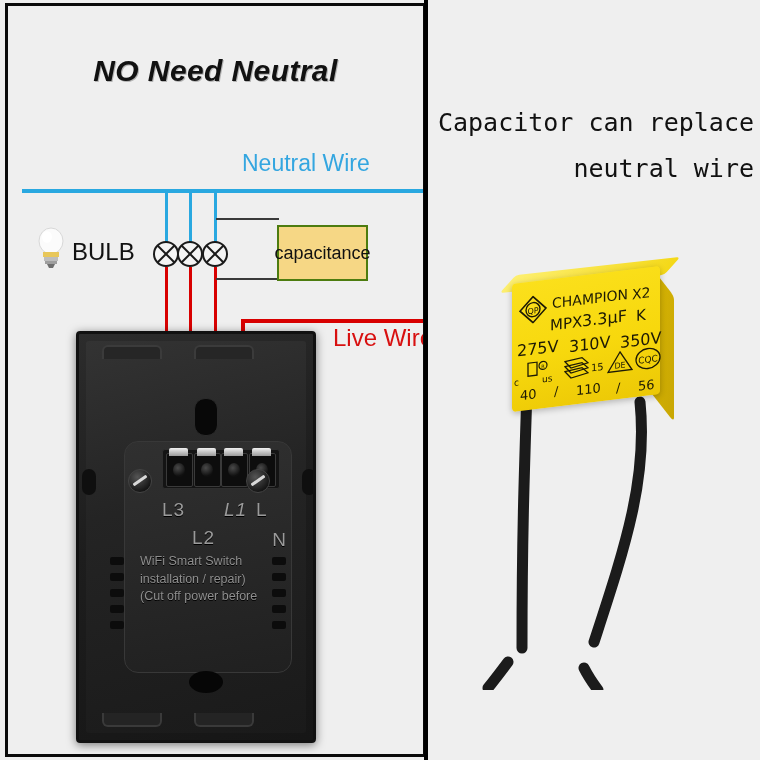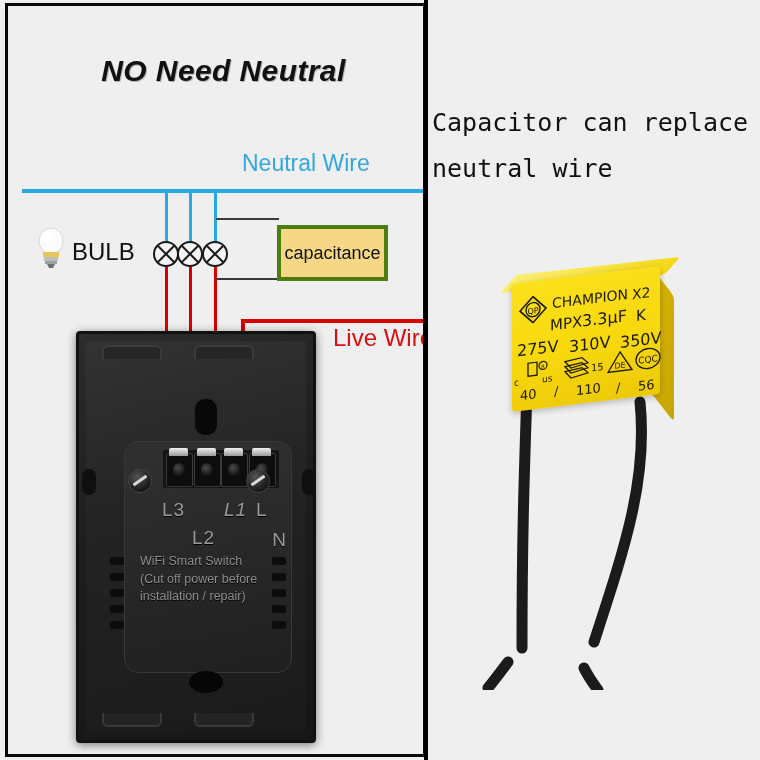--- a/index.html
+++ b/index.html
@@ -22,21 +22,20 @@
   #divider{
     position:absolute;left:424px;top:0;width:4px;height:760px;background:#000;
   }
 
   #diagram-title{
     position:absolute;left:0;top:48px;width:415px;
     text-align:center;
     font-size:30px;font-weight:bold;font-style:italic;
     color:#111;letter-spacing:.4px;
     text-shadow:1px 1px 0 rgba(120,120,120,.5);
-    padding-left:8px;
   }
 
   
   #neutral-label{
     position:absolute;left:234px;top:144px;
     font-size:23px;color:#34a6e0;white-space:nowrap;
   }
   #neutral-bus{
     position:absolute;left:14px;top:183px;width:406px;height:4px;background:#29a8e0;
   }
@@ -58,22 +57,22 @@
   .rdrop{position:absolute;width:3px;background:#d80000;top:261px;}
 
   
   #bulb-icon{position:absolute;left:28px;top:220px;width:30px;height:44px;}
   #bulb-label{
     position:absolute;left:64px;top:232px;font-size:24px;color:#111;
   }
 
   
   #cap-box{
-    position:absolute;left:269px;top:219px;width:111px;height:56px;
-    background:#f6d785;border:4px solid #4d7c0f;box-sizing:border-box;
+    position:absolute;left:269px;top:219px;width:91px;height:56px;
+    background:#f6d785;border:2px solid #4d7c0f;box-sizing:border-box;
     display:flex;align-items:center;justify-content:center;
     font-size:18px;color:#111;
   }
   .caplead{position:absolute;height:2px;background:#3a3a3a;}
 
   
   #live-rail-h{position:absolute;left:233px;top:313px;width:187px;height:4px;background:#d80000;}
   #live-rail-v{position:absolute;left:233px;top:313px;width:4px;height:131px;background:#d80000;}
   #live-label{
     position:absolute;left:325px;top:318px;font-size:24px;color:#d81010;white-space:nowrap;
@@ -156,21 +155,21 @@
     background:#080808;border-radius:11px;border:1px solid #2a2a2a;
   }
   #oval-bottom{
     position:absolute;left:103px;top:330px;width:34px;height:22px;
     background:#060606;border-radius:17px/11px;
   }
 
   
   #right-title{
     position:absolute;left:432px;top:100px;width:322px;
-    text-align:left;
+    text-align:right;
     font-family:"DejaVu Sans Mono","Liberation Mono",monospace;
     font-size:25px;line-height:46px;color:#111;
   }
   #capacitor-photo{
     position:absolute;left:452px;top:250px;width:290px;height:440px;
   }
   #cap-body{
     position:absolute;left:60px;top:25px;width:148px;height:128px;
     background:linear-gradient(172deg,#fbe01c 0%,#f7d80d 55%,#ecc806 100%);
     transform:skewY(-7deg);
@@ -284,22 +283,22 @@
         <div class="vent" style="left:24px;top:264px;"></div>
         <div class="vent" style="left:24px;top:280px;"></div>
         <div class="vent" style="left:186px;top:216px;"></div>
         <div class="vent" style="left:186px;top:232px;"></div>
         <div class="vent" style="left:186px;top:248px;"></div>
         <div class="vent" style="left:186px;top:264px;"></div>
         <div class="vent" style="left:186px;top:280px;"></div>
 
         <div id="spec">
           <div>WiFi Smart Switch</div>
+          <div>installation / repair)</div>
           <div>(Cut off power before</div>
-          <div>installation / repair)</div>
         </div>
 
         <div id="oval-bottom"></div>
         <div class="clip-b" style="left:16px;bottom:6px;width:56px;"></div>
         <div class="clip-b" style="left:108px;bottom:6px;width:56px;"></div>
       </div>
     </div>
   </div>
 
   <div id="divider"></div>

